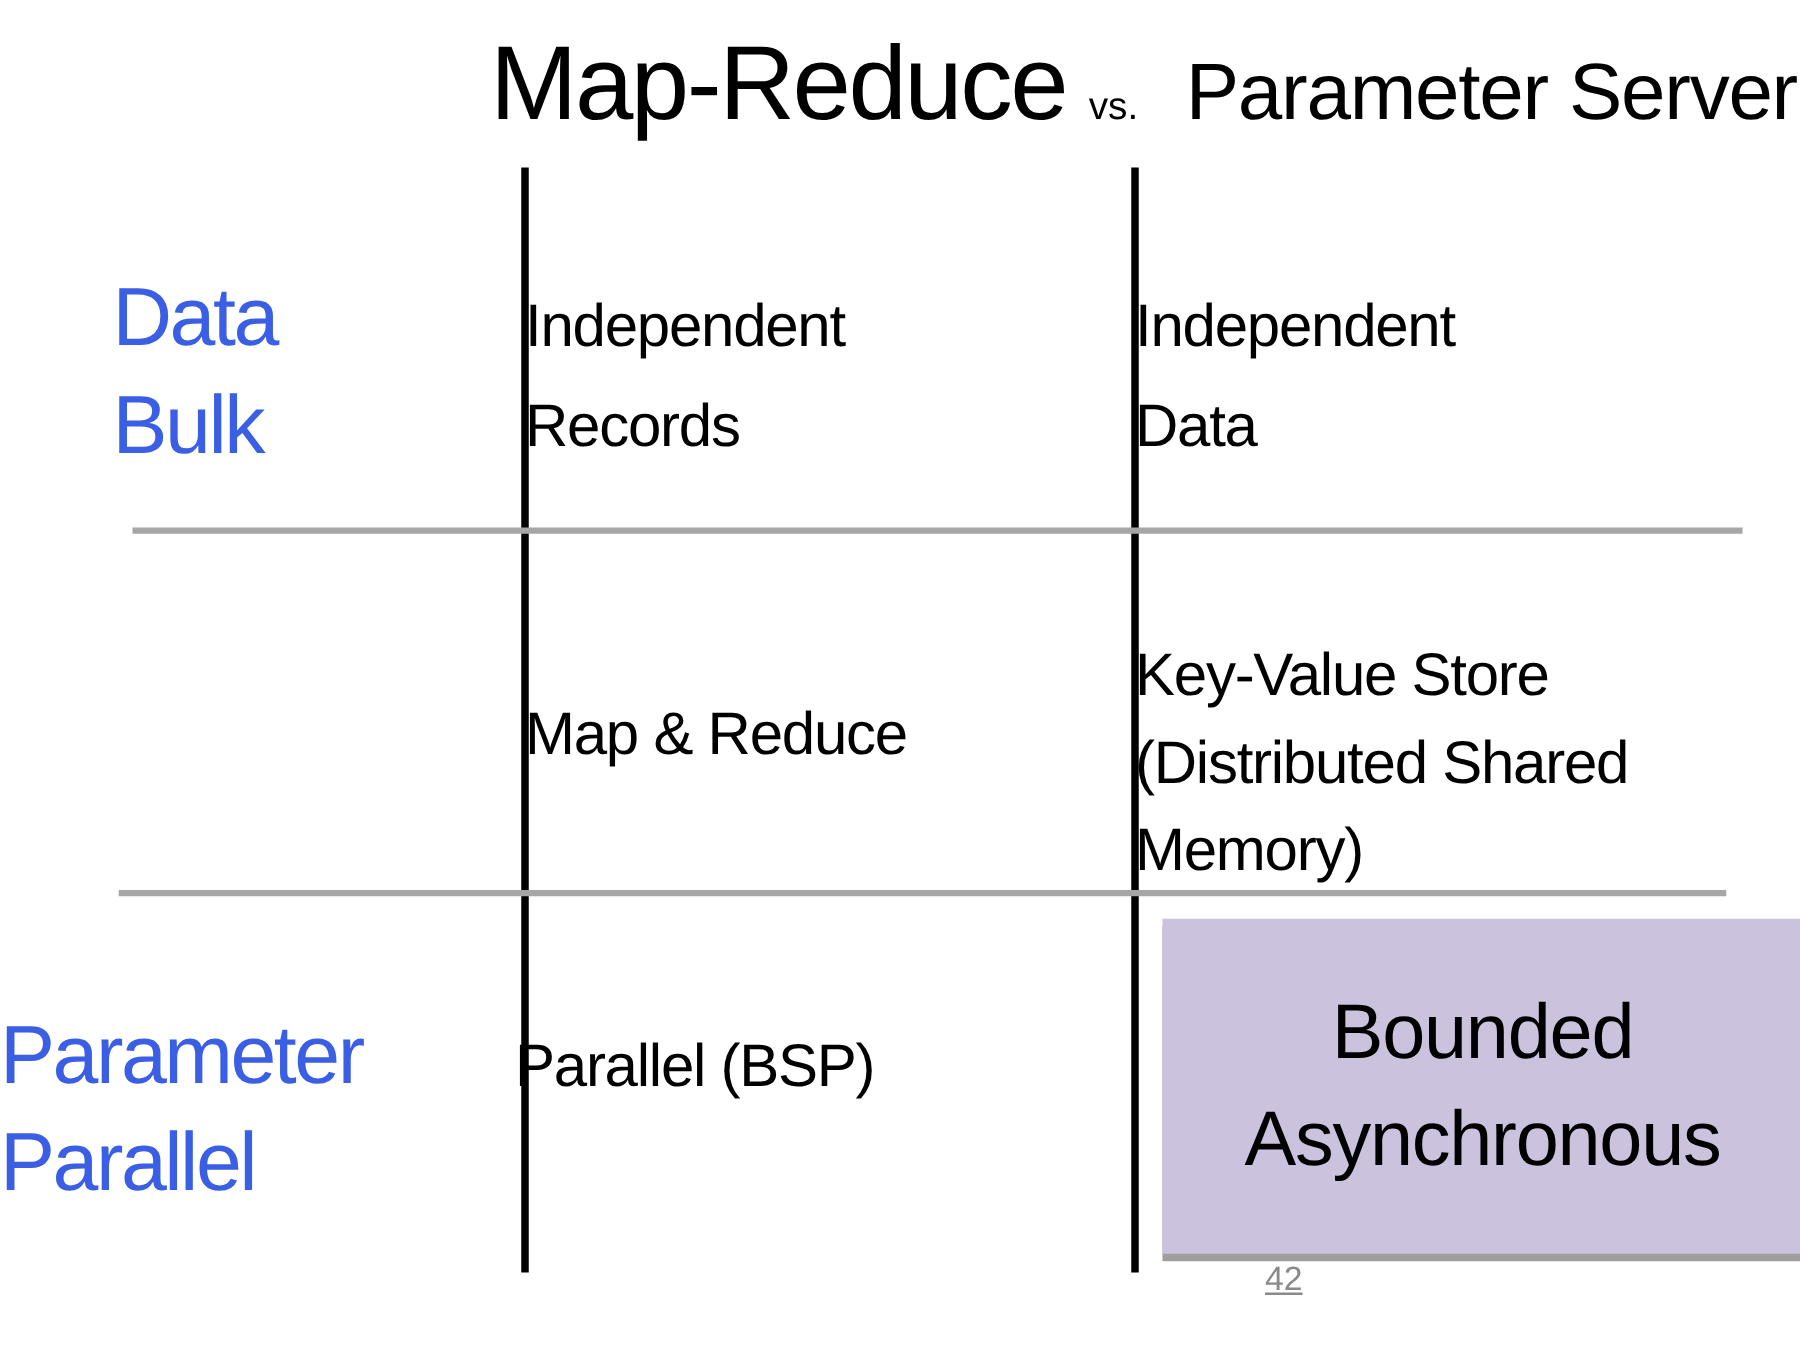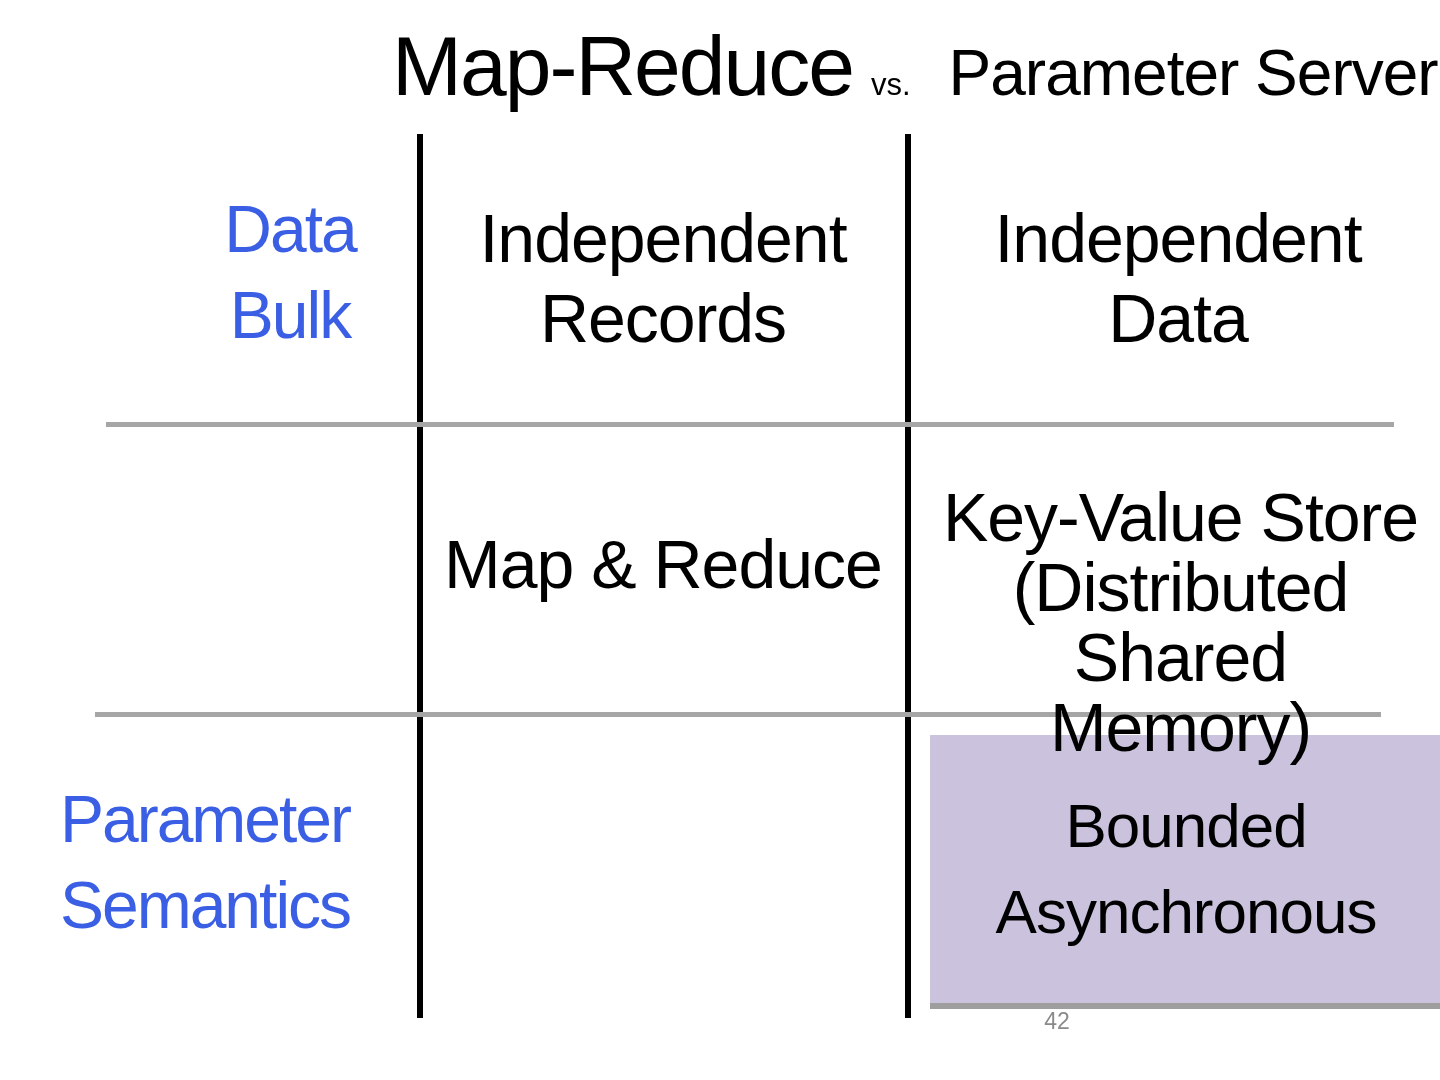--- a/index.html
+++ b/index.html
@@ -43,31 +43,32 @@
     height: 5px;
     background: var(--grid-gray, #a6a6a6);
     z-index: 2;
   }
   .hline-1 { left: 106px; top: 422px; width: 1288px; }
   .hline-2 { left: 95px;  top: 712px; width: 1286px; }
 
   
   .cellblock {
     position: absolute;
-    text-align: center;
+    text-align: left;
     z-index: 3;
+    margin-top: 24px;
   }
   .label-block {
     color: var(--label-blue, #3b5fe4);
     font-size: 66px;
     letter-spacing: -2px;
     line-height: 86px;
   }
   .cell-text {
-    font-size: 68px;
+    font-size: 48px;
     letter-spacing: -1px;
     line-height: 80px;
   }
   .row1-label { left: 90px;  top: 186px; width: 400px; }
   .row1-col1  { left: 420px; top: 198px; width: 486px; }
   .row1-col2  { left: 908px; top: 198px; width: 540px; }
 
   .row2-label { left: 0px;   top: 476px; width: 410px; }
   .row2-col1  { left: 420px; top: 524px; width: 486px; }
   .row2-col2  { left: 908px; top: 482px; width: 545px; line-height: 70px; }
@@ -94,24 +95,25 @@
     font-size: 62px;
     letter-spacing: -1px;
     line-height: 86px;
   }
 
   .page-number {
     position: absolute;
     left: 1012px;
     top: 1008px;
     width: 90px;
-    text-align: center;
-    font-size: 23px;
+    text-align: left;
+    font-size: 27px;
     color: var(--page-gray, #8a8a8a);
     z-index: 1;
+    text-decoration: underline;
   }
 </style>
 </head>
 <body>
 
 <div class="slide">
 
   <div class="title-row">
     <span class="title-main">Map-Reduce</span>
     <span class="title-vs">vs.</span>
@@ -140,23 +142,24 @@
     <div>Map &amp; Reduce</div>
   </div>
   <div class="cellblock cell-text row2-col2">
     <div>Key-Value Store</div>
     <div>(Distributed Shared</div>
     <div>Memory)</div>
   </div>
 
   <div class="cellblock label-block row3-label">
     <div>Parameter</div>
-    <div>Semantics</div>
+    <div>Parallel</div>
   </div>
   <div class="cellblock cell-text row3-col1">
+    <div>Parallel (BSP)</div>
   </div>
 
   <div class="highlight-box">
     <div class="highlight-text">
       <div>Bounded</div>
       <div>Asynchronous</div>
     </div>
   </div>
 
   <div class="page-number">42</div>

